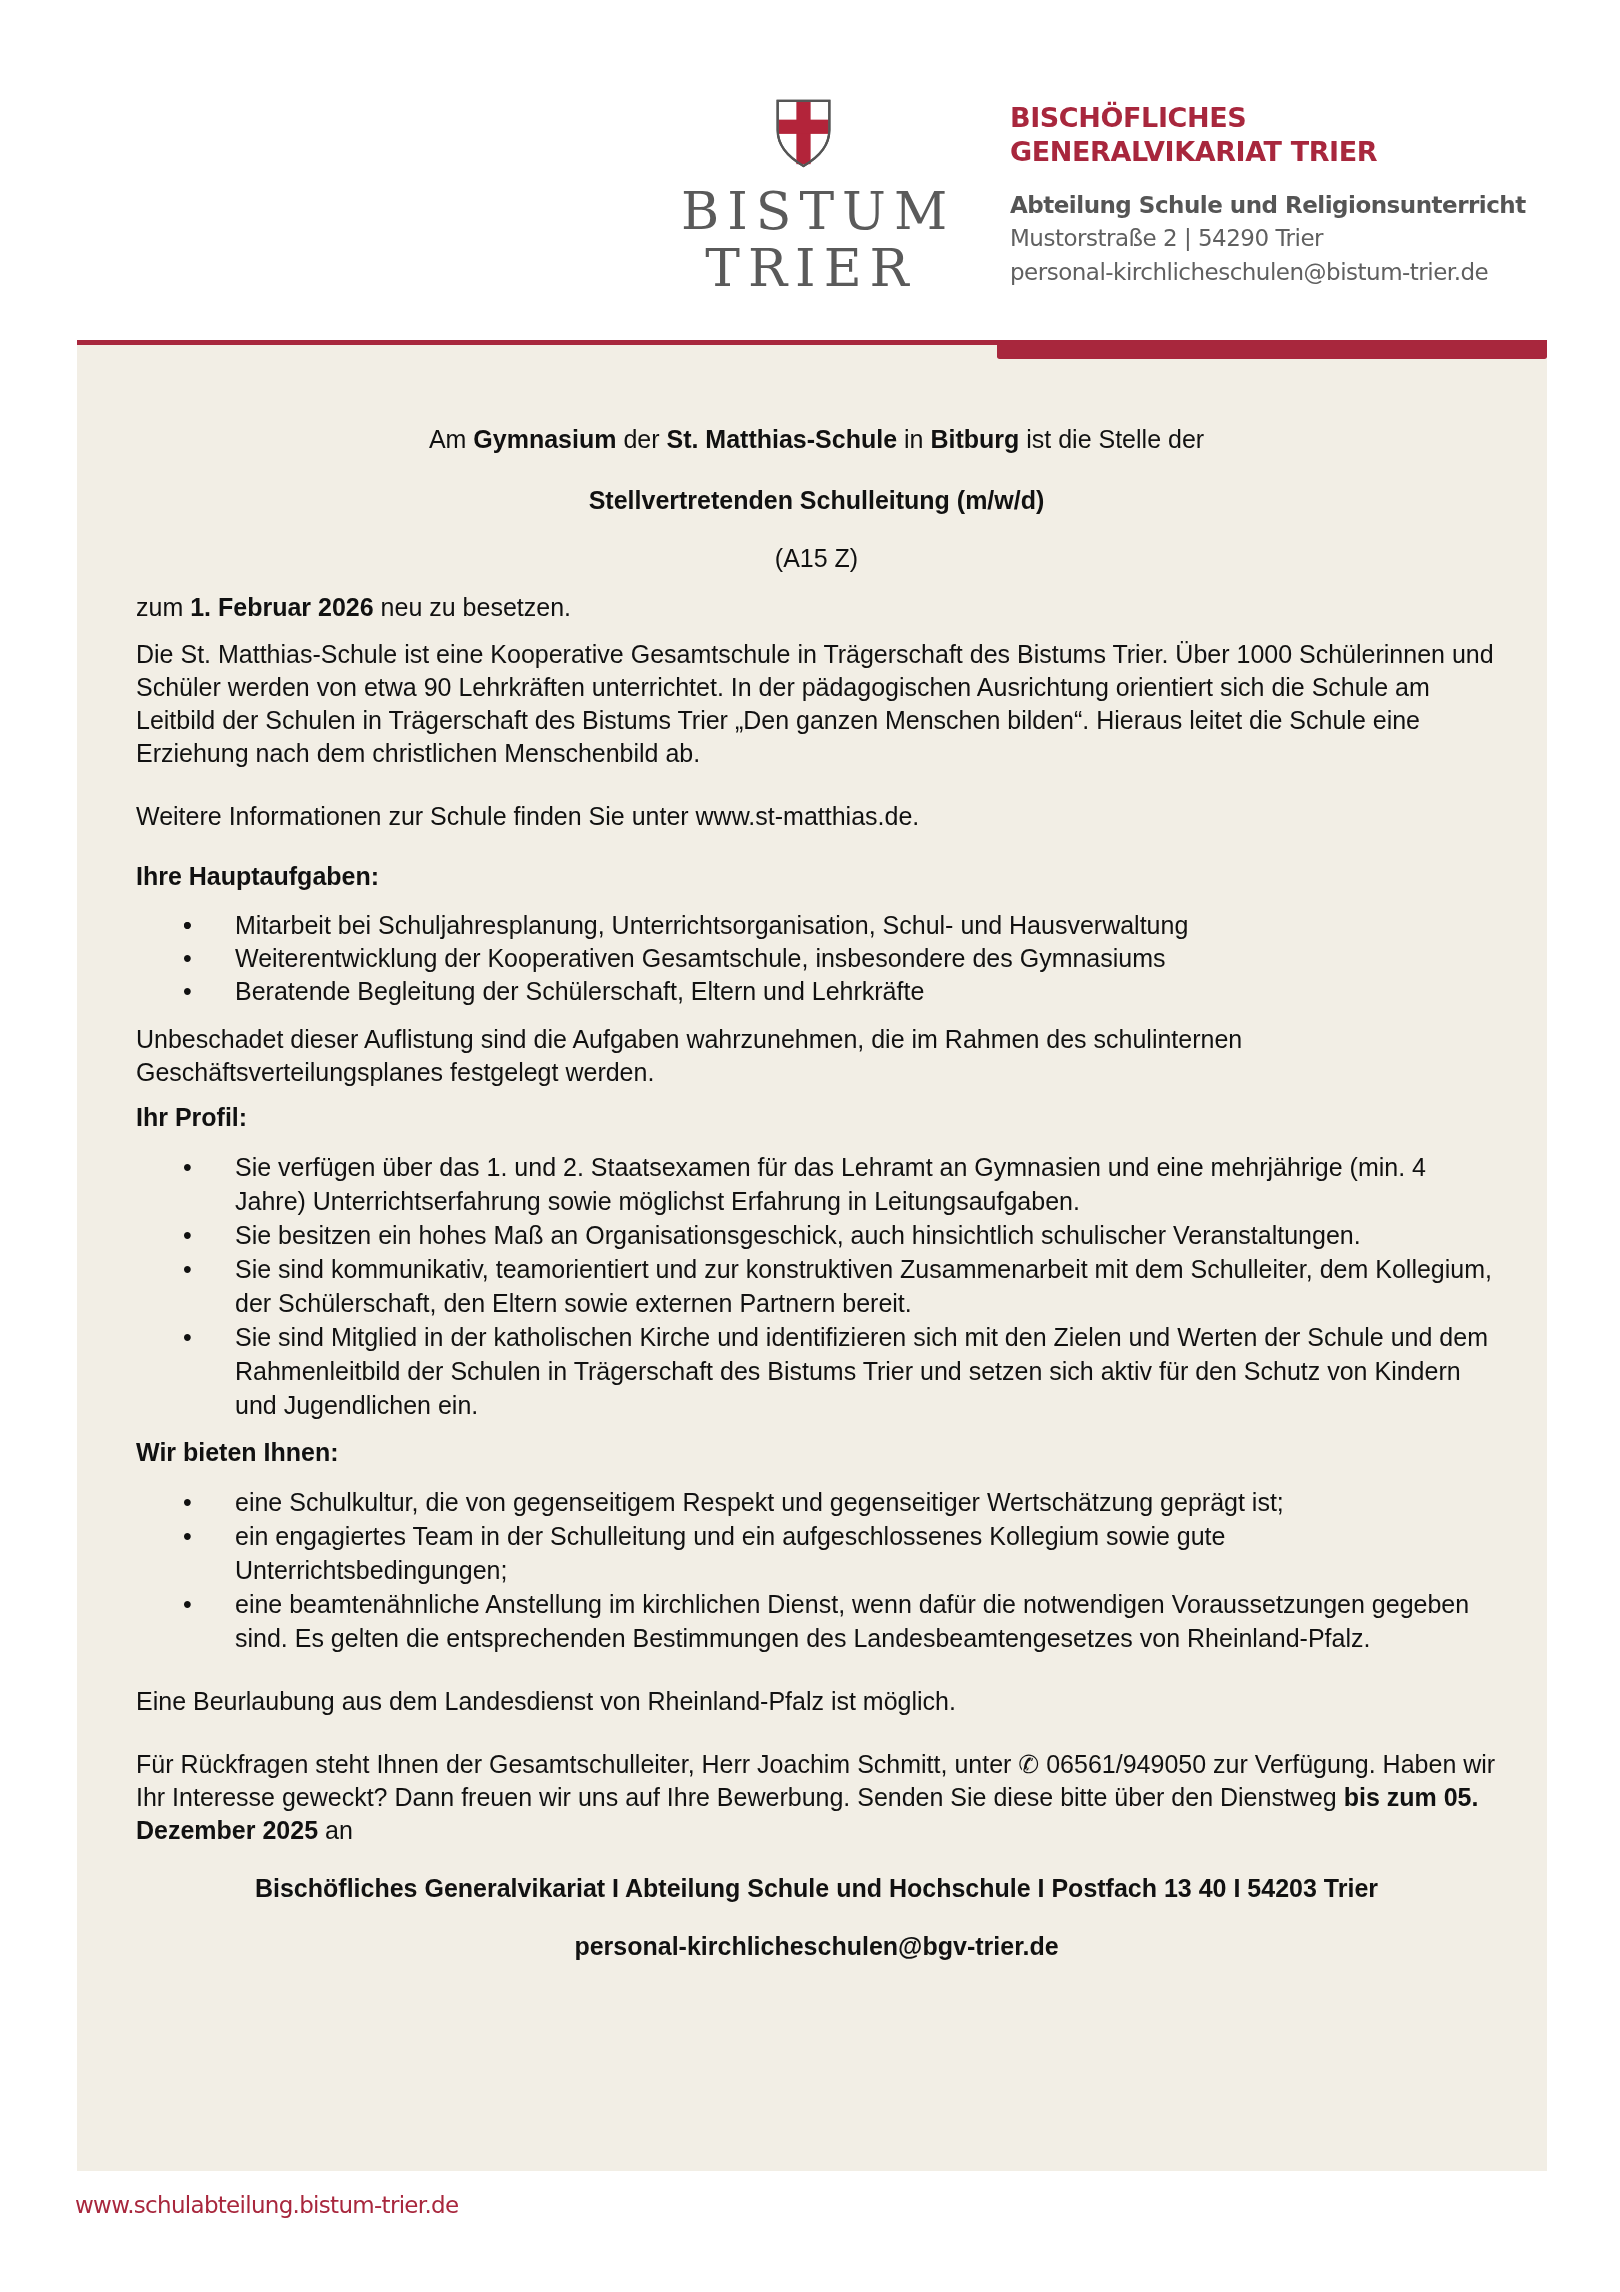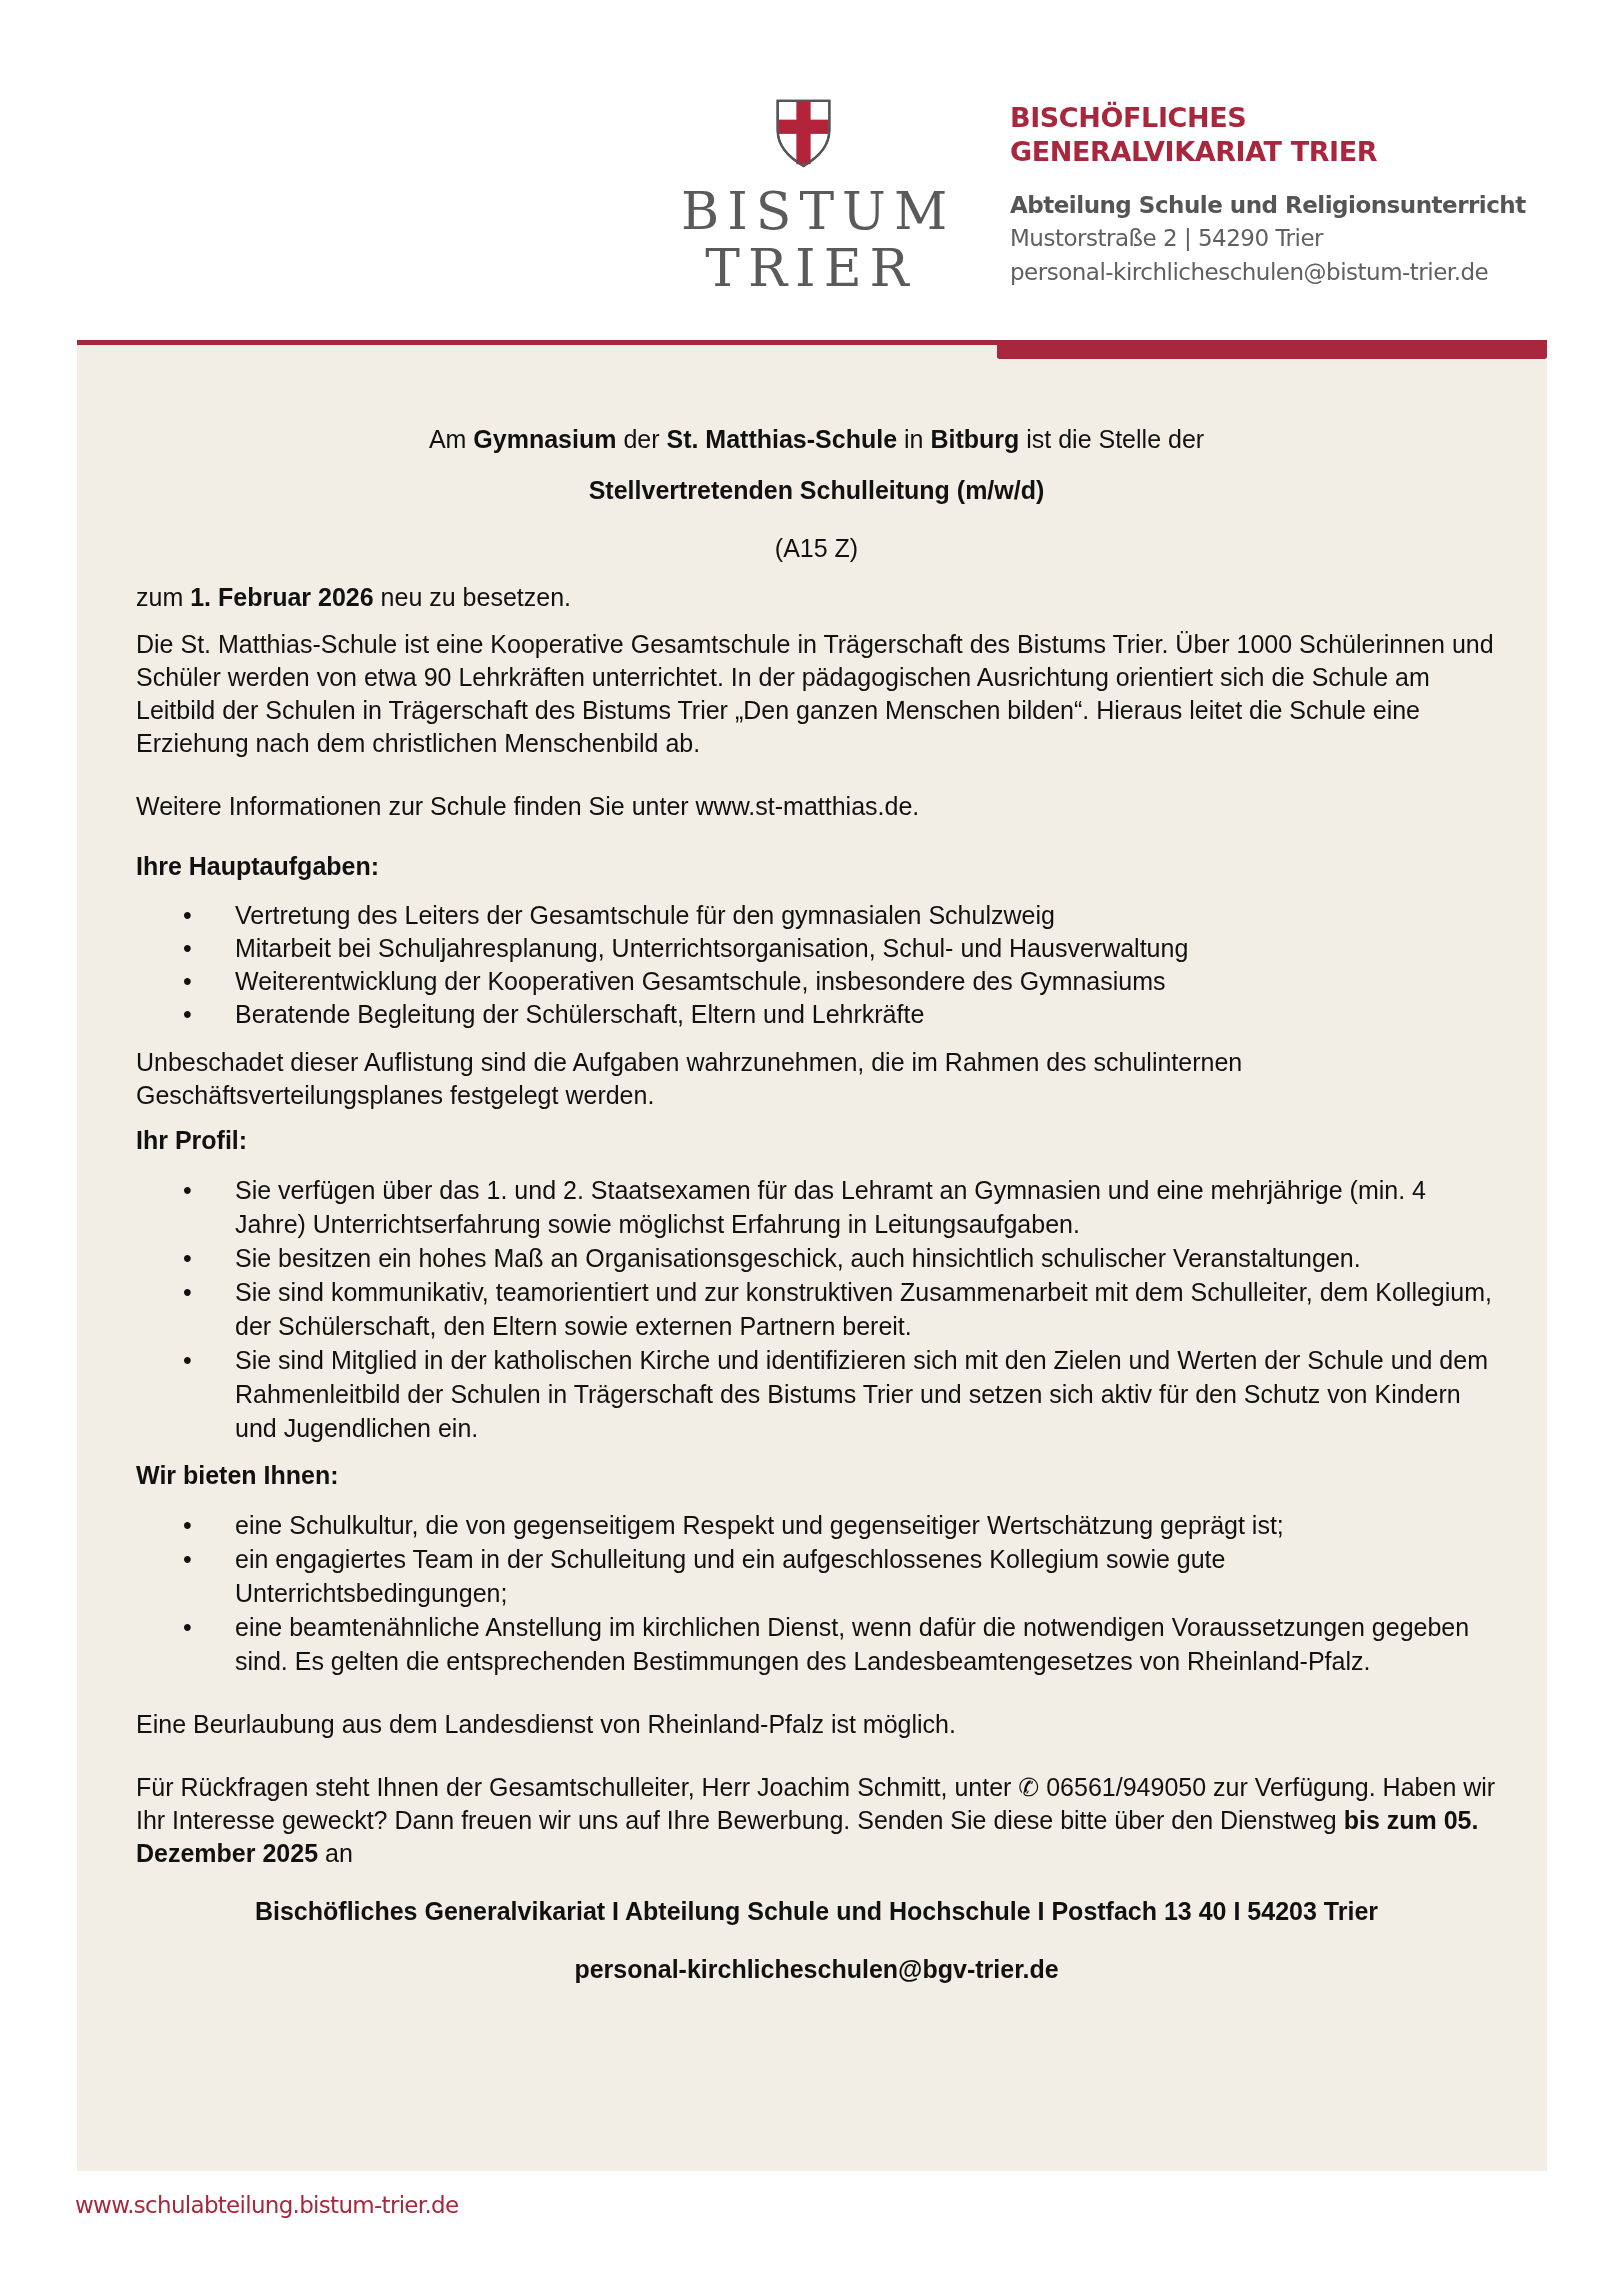--- a/index.html
+++ b/index.html
@@ -38,21 +38,21 @@
     .rule-thin { position: absolute; left: 77px; top: 340px; width: 922px; height: 4.5px; background: #a8273d; }
     .rule-thick { position: absolute; left: 997px; top: 340px; width: 550px; height: 19px; background: #a8273d; border-radius: 0 0 2.7px 2.7px; }
     .content {
       position: absolute; left: 136px; top: 419px; width: 1361px;
       font-size: 25px; line-height: 33px; color: #111;
     }
     .center { text-align: center; }
     .b { font-weight: bold; }
     p { margin: 0; }
     .intro-1 { margin-top: 4px; }
-    .intro-2 { margin-top: 18px; }
+    .intro-2 { margin-top: 28px; }
     .intro-3 { margin-top: 25px; }
     .intro-4 { margin-top: 16px; }
     .desc { margin-top: 14.3px; }
     .more { margin-top: 30px; }
     h3 { margin: 0; font-size: 25px; line-height: 33px; font-weight: bold; }
     .h-tasks { margin-top: 27px; }
     ul { list-style: none; margin: 0; padding: 0; }
     ul.list { margin-top: 16px; }
     ul.list li { position: relative; padding-left: 99px; }
     ul.list li .dot { position: absolute; left: 47px; top: 0; }
@@ -98,21 +98,21 @@
   <p class="center intro-1"><span>Am </span><span class="b">Gymnasium</span><span> der </span><span class="b">St. Matthias-Schule</span><span> in </span><span class="b">Bitburg</span><span> ist die Stelle der</span></p>
   <p class="center b intro-2">Stellvertretenden Schulleitung (m/w/d)</p>
   <p class="center intro-3">(A15 Z)</p>
   <p class="intro-4"><span>zum </span><span class="b">1. Februar 2026</span><span> neu zu besetzen.</span></p>
 
   <p class="desc">Die St. Matthias-Schule ist eine Kooperative Gesamtschule in Trägerschaft des Bistums Trier. Über 1000 Schülerinnen und Schüler werden von etwa 90 Lehrkräften unterrichtet. In der pädagogischen Ausrichtung orientiert sich die Schule am Leitbild der Schulen in Trägerschaft des Bistums Trier „Den ganzen Menschen bilden“. Hieraus leitet die Schule eine Erziehung nach dem christlichen Menschenbild ab.</p>
   <p class="more">Weitere Informationen zur Schule finden Sie unter www.st-matthias.de.</p>
 
   <h3 class="h-tasks">Ihre Hauptaufgaben:</h3>
   <ul class="list tasks">
-    <li><span class="dot">•</span><span>Vertretung des Leiters der Gesamtschule für den gymnasialen Schulzweig</span></li>
+    <li><span class="dot">•</span></li>
     <li><span class="dot">•</span><span>Mitarbeit bei Schuljahresplanung, Unterrichtsorganisation, Schul- und Hausverwaltung</span></li>
     <li><span class="dot">•</span><span>Weiterentwicklung der Kooperativen Gesamtschule, insbesondere des Gymnasiums</span></li>
     <li><span class="dot">•</span><span>Beratende Begleitung der Schülerschaft, Eltern und Lehrkräfte</span></li>
   </ul>
   <p class="after-tasks">Unbeschadet dieser Auflistung sind die Aufgaben wahrzunehmen, die im Rahmen des schulinternen Geschäftsverteilungsplanes festgelegt werden.</p>
 
   <h3 class="h-profile">Ihr Profil:</h3>
   <ul class="list profile">
     <li><span class="dot">•</span><span>Sie verfügen über das 1. und 2. Staatsexamen für das Lehramt an Gymnasien und eine mehrjährige (min. 4 Jahre) Unterrichtserfahrung sowie möglichst Erfahrung in Leitungsaufgaben.</span></li>
     <li><span class="dot">•</span><span>Sie besitzen ein hohes Maß an Organisationsgeschick, auch hinsichtlich schulischer Veranstaltungen.</span></li>

